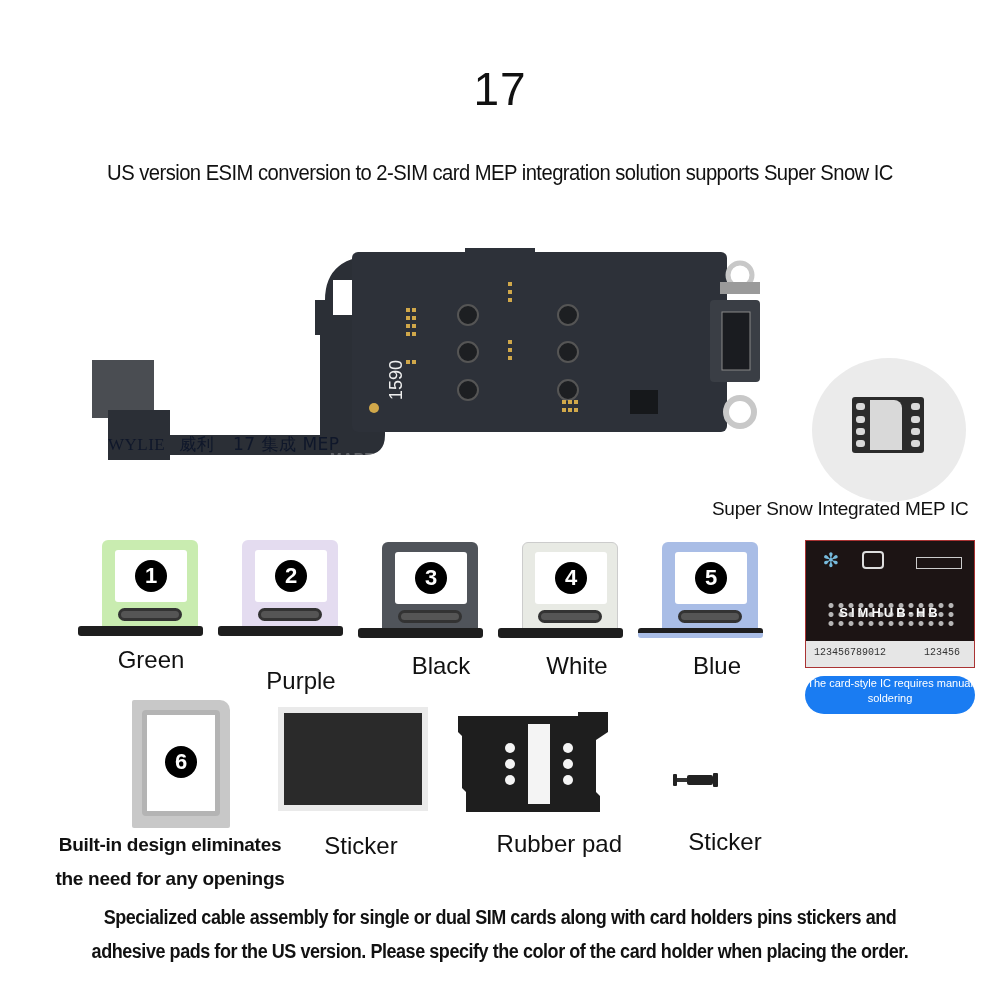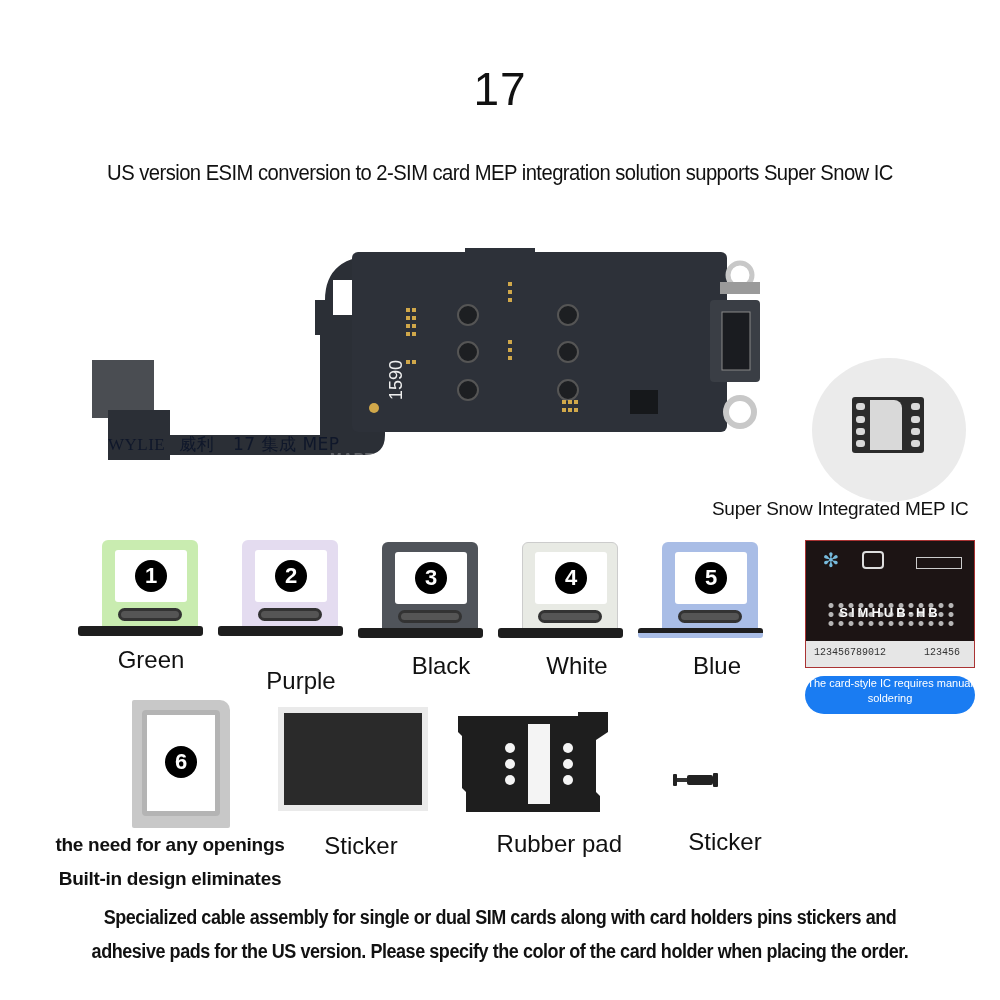--- a/index.html
+++ b/index.html
@@ -204,22 +204,22 @@
   <div class="serial">123456789012</div>
   <div class="serial2">123456</div>
 </div>
 <div class="abs badge-blue">The card-style IC requires manual soldering</div>
 
 <div class="abs tray6">
   <div class="inner"></div>
   <div class="num-badge">6</div>
 </div>
 <div class="abs tray6-label">
+  <div>Built-in design eliminates</div>
   <div>the need for any openings</div>
-  <div>Built-in design eliminates</div>
 </div>
 
 <div class="abs sticker"></div>
 <div class="abs sticker-label">Sticker</div>
 
 <svg class="abs rubber" viewBox="0 0 150 100">
   <path d="M0 4 L120 4 L120 0 L150 0 L150 20 L138 28 L138 80 L142 84 L142 100 L8 100 L8 80 L4 76 L4 24 L0 20 Z" fill="#1e1e1e"></path>
   <rect x="70" y="12" width="22" height="80" fill="#f4f4f4"></rect>
   <g fill="#f4f4f4">
     <circle cx="52" cy="36" r="5"></circle>

